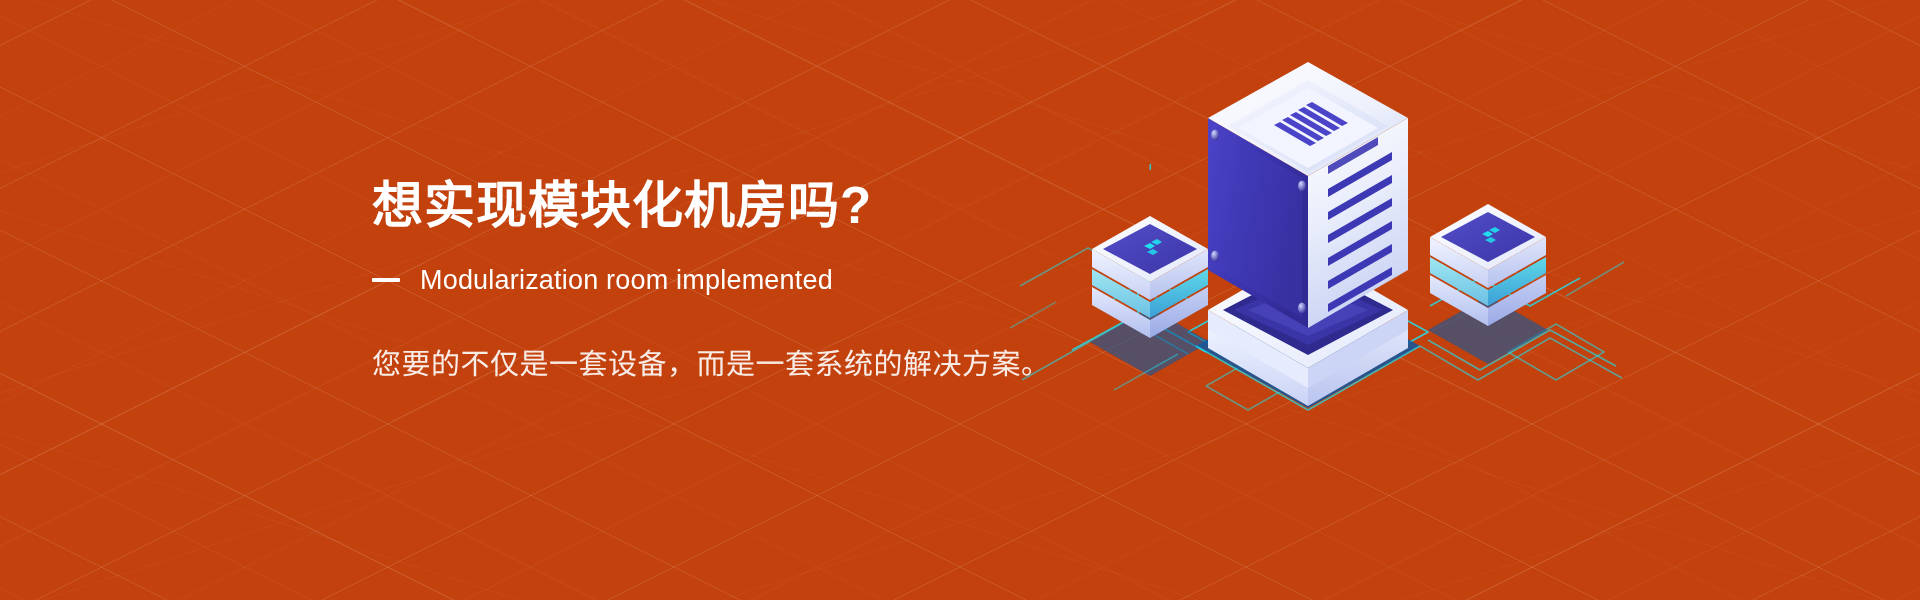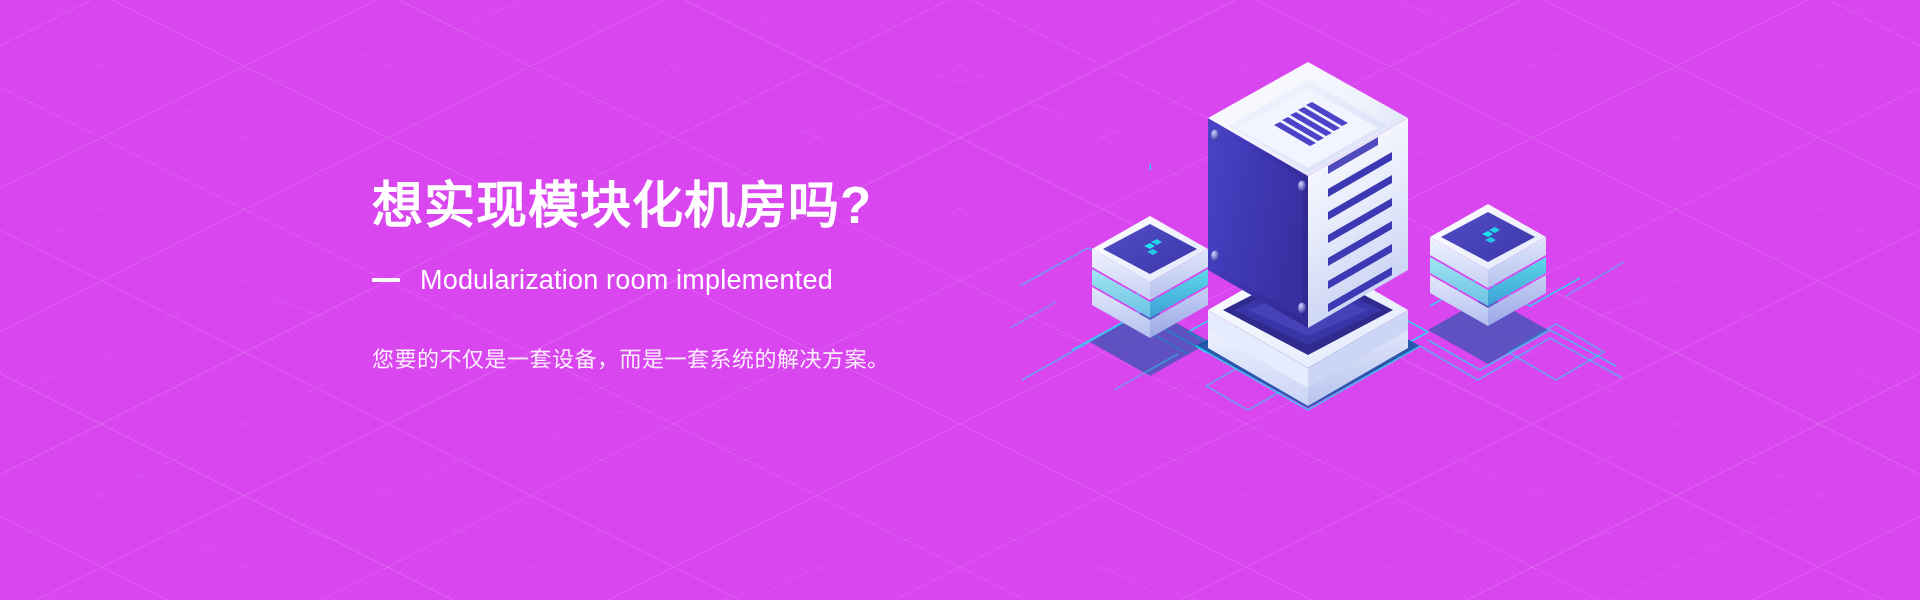--- a/index.html
+++ b/index.html
@@ -6,21 +6,21 @@
   html, body {
     margin: 0;
     padding: 0;
     background: #0a62ae;
   }
   #banner {
     position: relative;
     width: 1920px;
     height: 600px;
     overflow: hidden;
-    background: #d946ef;
+    background: #c2410c;
     font-family: "Liberation Sans", "DejaVu Sans", sans-serif;
     user-select: none;
   }
 
   
   .bg-lattice {
     position: absolute;
     inset: 0;
     z-index: 0;
     pointer-events: none;
@@ -102,21 +102,21 @@
     margin: 0 0 0 20px;
     font-size: 27px;
     line-height: 1.2;
     font-weight: 400;
     color: #ffffff;
     letter-spacing: 0.2px;
     white-space: nowrap;
   }
   .bodytext {
     margin: 46px 0 16px 0;
-    font-size: 22px;
+    font-size: 29px;
     line-height: 1.5;
     font-weight: 400;
     color: rgba(255,255,255,0.90);
     letter-spacing: 0.5px;
     white-space: nowrap;
   }
 
   
   .illus {
     position: absolute;

